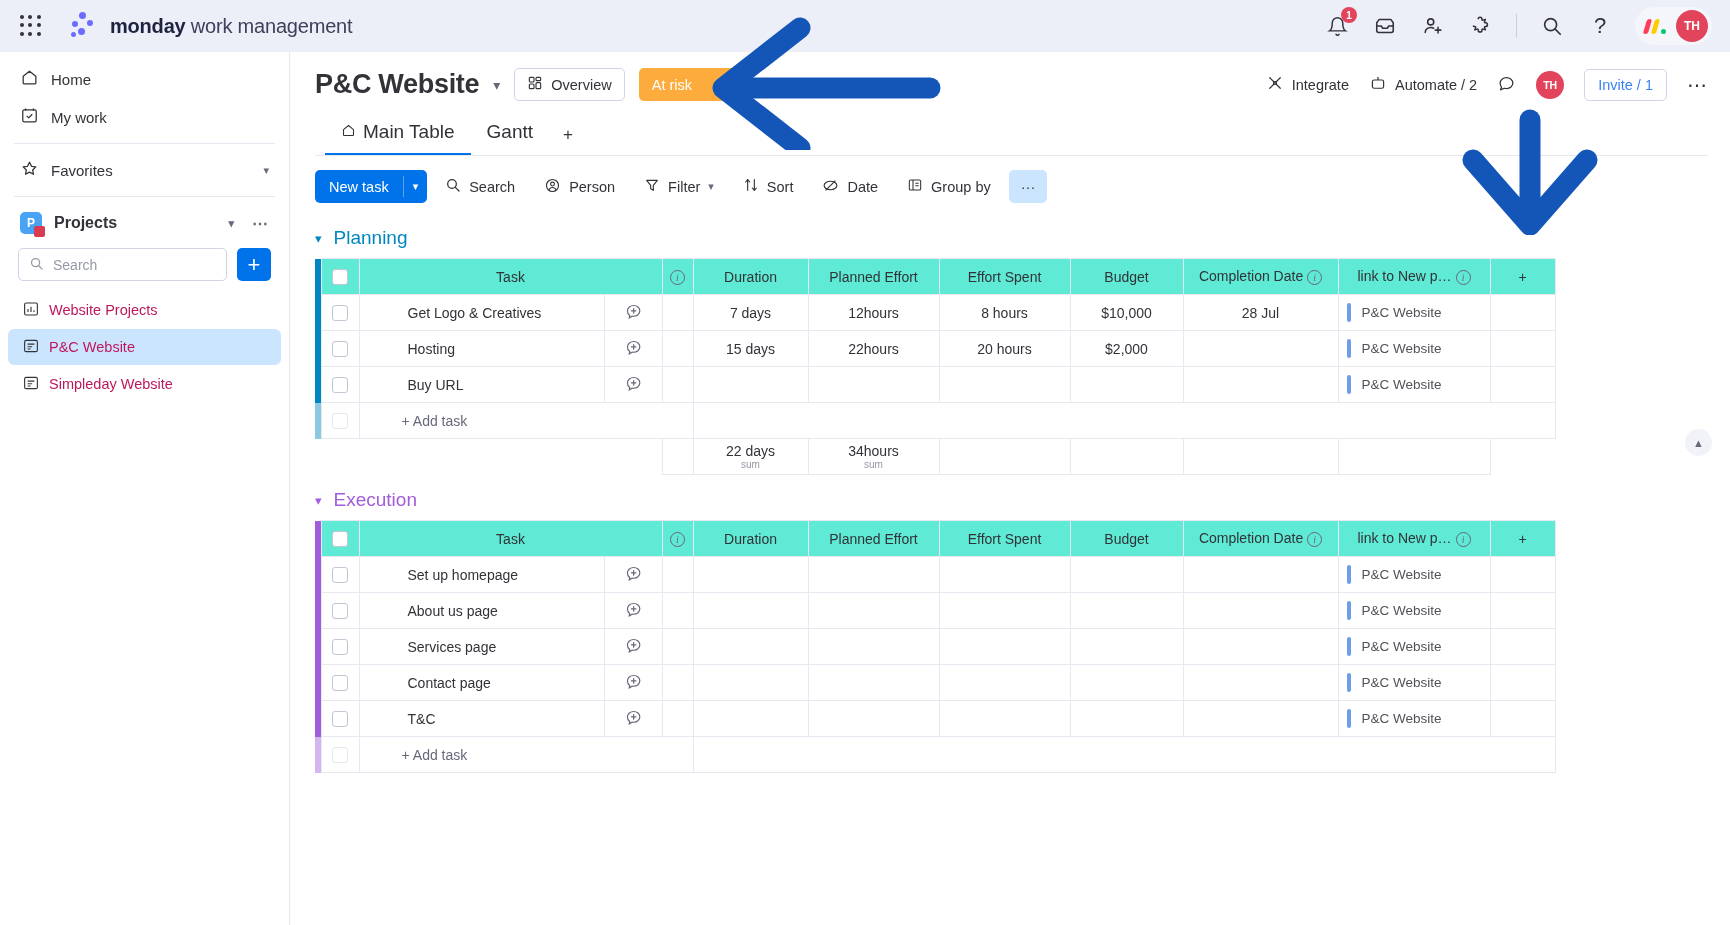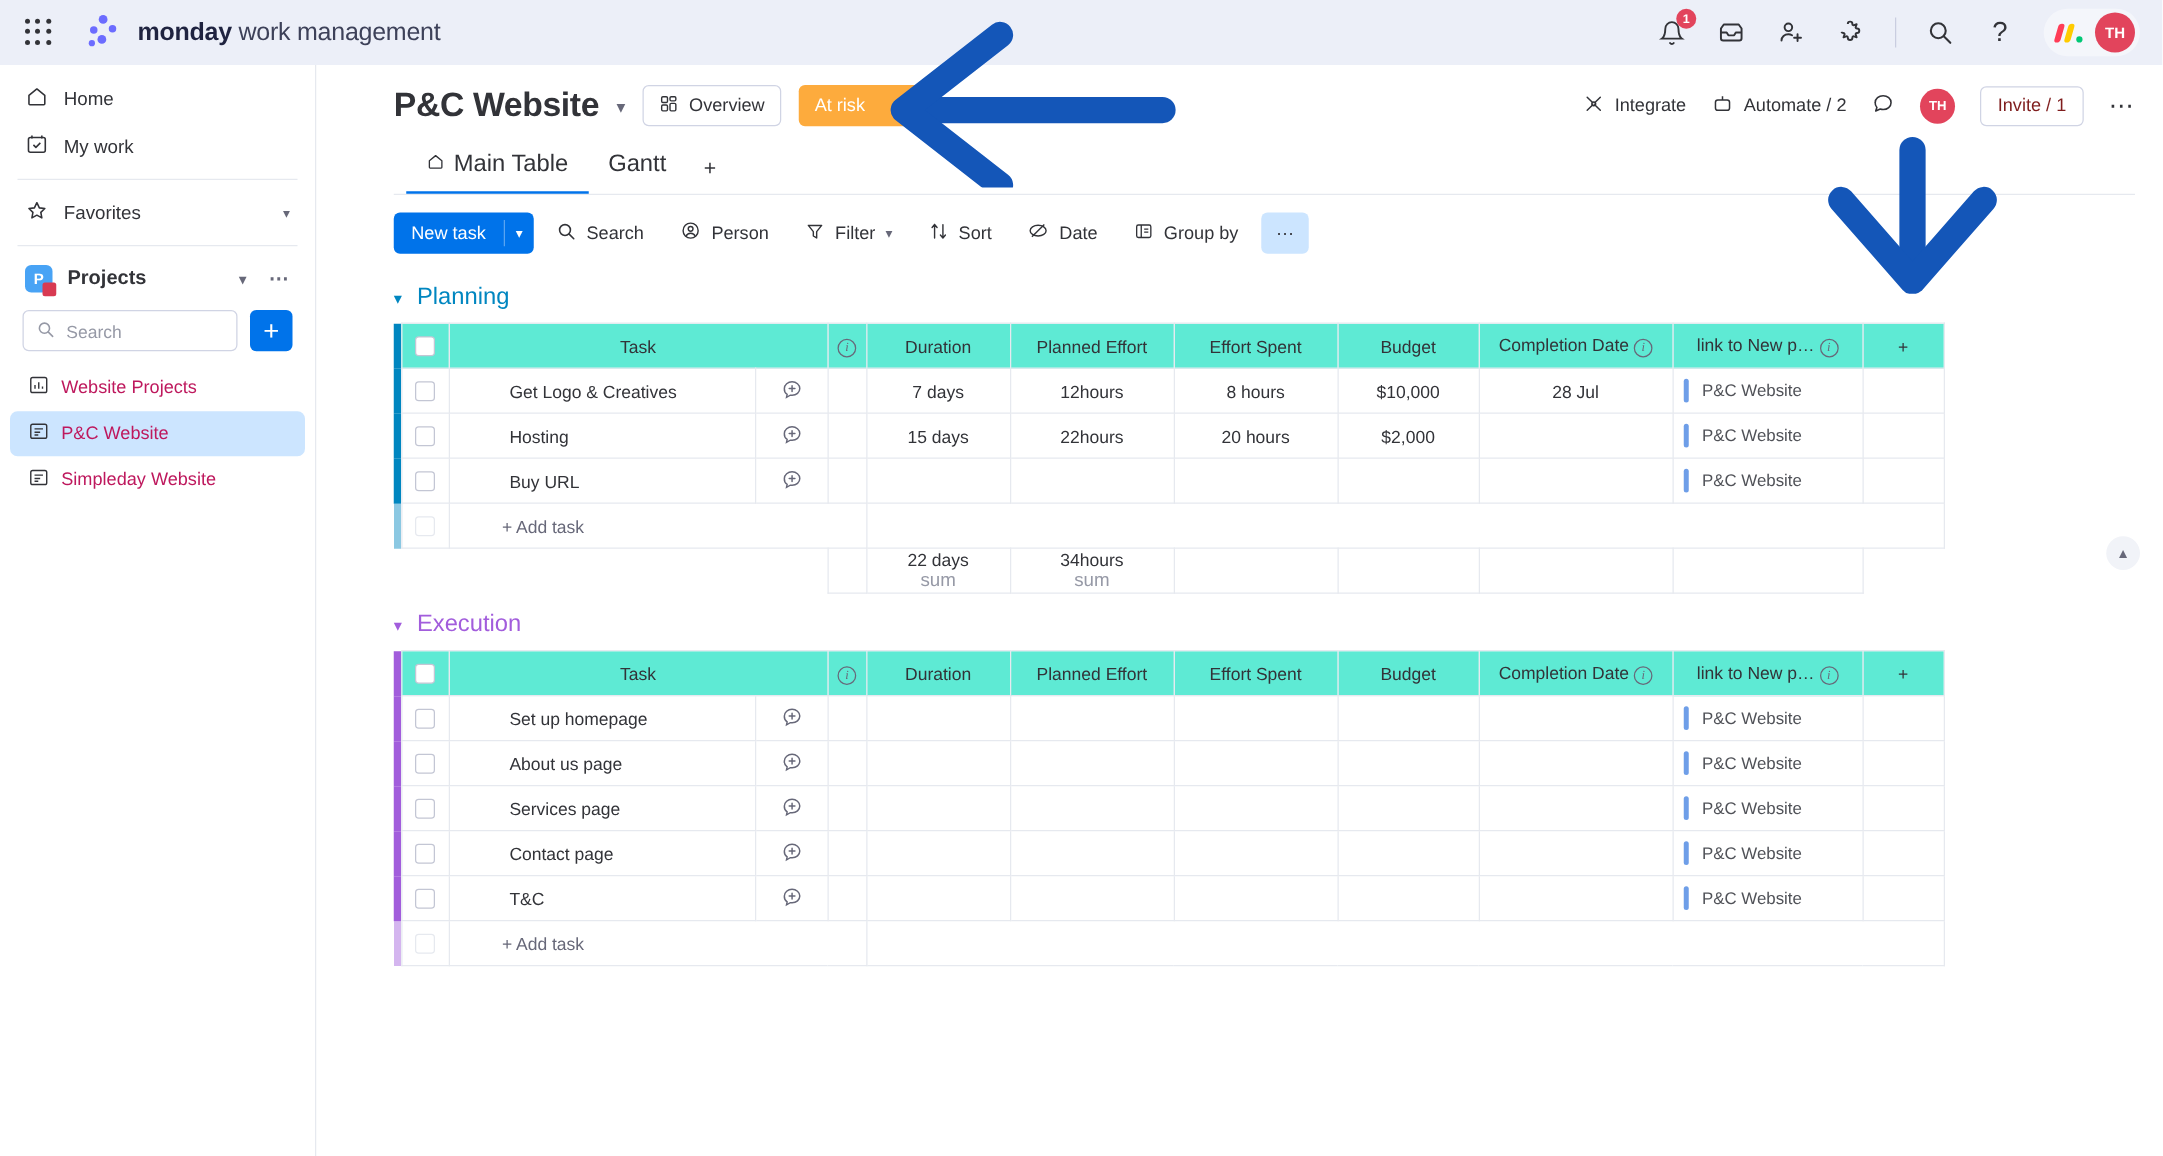--- a/index.html
+++ b/index.html
@@ -42,21 +42,21 @@
   .mlogo { width: 22px; height: 16px; position: relative; }
   .mlogo i { position: absolute; border-radius: 3px; }
   .avatar-top {
     width: 32px; height: 32px; border-radius: 50%; background: #e2445c;
     color: #fff; font-size: 12px; font-weight: 700;
     display: flex; align-items: center; justify-content: center;
   }
 
   
   .sidebar {
-    position: absolute; top: 52px; left: 0; width: 253px; height: 873px;
+    position: absolute; top: 52px; left: 0; width: 290px; height: 873px;
     background: #fff; border-right: 1px solid #e6e9ef;
     padding-top: 8px;
   }
   .side-item {
     height: 38px; margin: 0 8px; border-radius: 6px;
     display: flex; align-items: center; gap: 12px; padding: 0 12px;
     font-size: 15px; color: #323338; cursor: pointer;
   }
   .side-sep { height: 1px; background: #e6e9ef; margin: 7px 14px; }
   .side-chev { margin-left: auto; color: #676879; font-size: 11px; }
@@ -101,21 +101,21 @@
   .risk-btn {
     display: flex; align-items: center; gap: 28px;
     height: 33px; padding: 0 13px; border-radius: 5px;
     background: #fdab3d; color: #fff; font-size: 14.5px; cursor: pointer;
   }
   .bhead-right { margin-left: auto; display: flex; align-items: center; gap: 20px; }
   .hbtn { display: flex; align-items: center; gap: 8px; font-size: 14.5px; color: #323338; cursor: pointer; }
   .avatar-sm { width: 28px; height: 28px; border-radius: 50%; background: #e2445c;
     color: #fff; font-size: 10.5px; font-weight: 700; display:flex;align-items:center;justify-content:center; }
   .invite-btn { height: 32px; padding: 0 13px; border: 1px solid #d0d4e4; border-radius: 5px;
-    font-size: 14.5px; color: #7f1d1d; display: flex; align-items: center; cursor: pointer; background:#fff;}
+    font-size: 14.5px; color: #3b82f6; display: flex; align-items: center; cursor: pointer; background:#fff;}
   .dots-btn { font-size: 20px; color: #323338; cursor: pointer; letter-spacing: 1px; }
 
   .tabs { display: flex; align-items: flex-end; gap: 0; margin-top: 12px;
           border-bottom: 1px solid #e6e9ef; padding-left: 10px; }
   .tab { display: flex; align-items: center; gap: 7px; padding: 8px 16px 10px 16px;
          font-size: 19px; color: #323338; cursor: pointer; border-bottom: 2px solid transparent; }
   .tab.active { border-bottom-color: #0073ea; }
   .tab-plus { padding: 8px 14px 10px 14px; font-size: 17px; color: #323338; cursor: pointer; }
 
   .toolbar { display: flex; align-items: center; gap: 7px; padding: 14px 22px 10px 22px; }
@@ -161,21 +161,21 @@
             display: inline-flex; align-items: center; justify-content: center;
             font-size: 10px; color: #676879; font-style: italic; font-family: "Liberation Serif", serif; }
   .exp-i { display: inline-flex; cursor: pointer; }
   .linkcell { display: flex; align-items: center; gap: 11px; padding-left: 8px; }
   .link-bar { width: 4px; height: 19px; border-radius: 2px; background: #6e9ee8; }
   .link-txt { font-size: 13.5px; color: #505258; }
   .addtask { font-size: 14px; color: #676879; text-align: left; padding-left: 42px; }
   .plus-col { text-align: center; font-size: 19px; color: #676879; cursor: pointer; font-weight: 300; }
   .sumrow td { border: 1px solid #e6e9ef; height: 44px; text-align: center; background: #fff; }
   .sum-v { font-size: 14px; color: #323338; line-height: 1.15; }
-  .sum-l { font-size: 15px; color: #9699a6; line-height: 1.15; }
+  .sum-l { font-size: 10px; color: #9699a6; line-height: 1.15; }
   .noborder { border: none !important; background: transparent !important; }
 
   .collapse-btn {
     position: absolute; right: 18px; top: 216px; width: 27px; height: 27px;
     border-radius: 50%; background: #f1f3f8; color: #676879;
     display: flex; align-items: center; justify-content: center; font-size: 11px; cursor: pointer;
   }
 
   
   .ann { position: absolute; pointer-events: none; }

